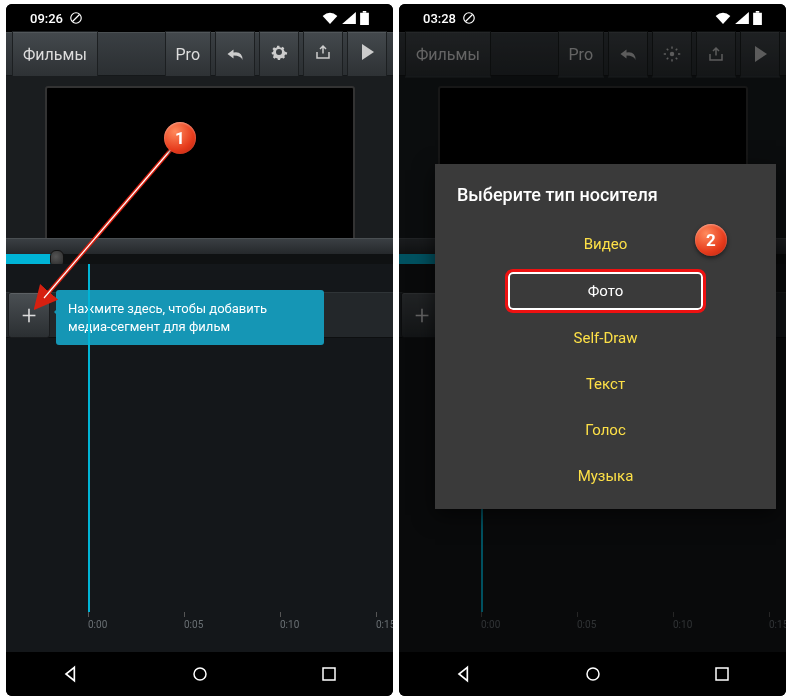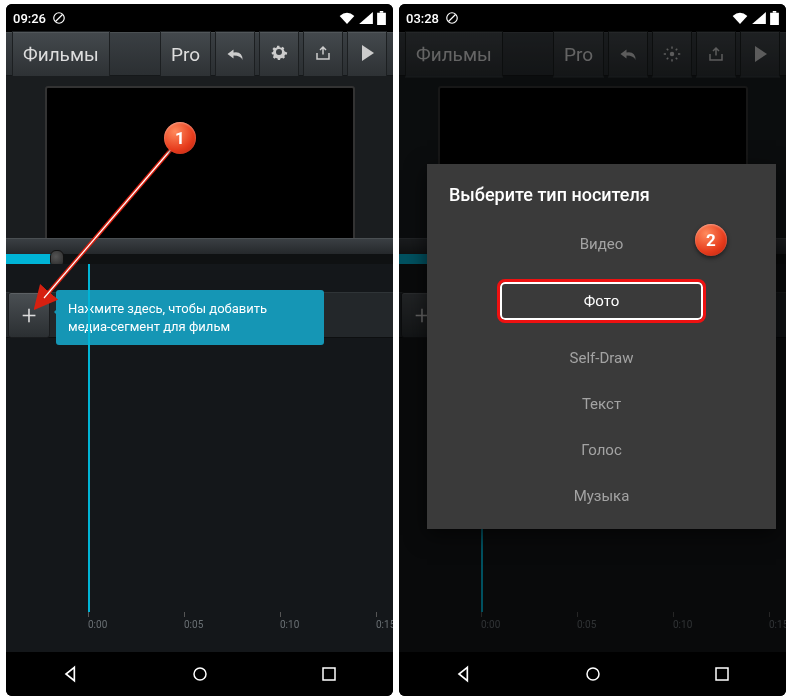--- a/index.html
+++ b/index.html
@@ -21,21 +21,21 @@
     overflow: hidden;
     display: flex;
     flex-direction: column;
   }
   .statusbar {
     height: 28px;
     background: #000;
     color: #fff;
     display: flex;
     align-items: center;
-    padding: 0 7px;
+    padding: 0 24px;
     font-size: 13px;
     font-weight: 500;
   }
   .statusbar .time { flex: 0 0 auto; }
   .statusbar .noicon { margin-left: 6px; }
   .statusbar .spacer { flex: 1; }
   .statusbar .icons { display: flex; align-items: center; gap: 4px; }
   .statusbar svg { display: block; }
   .toolbar {
     height: 44px;
@@ -49,21 +49,21 @@
   }
   .tb-btn {
     height: 47px;
     background: linear-gradient(#44494d,#2d3134);
     border: 1px solid #1c1f21;
     border-radius: 0;
     color: #ddd;
     display: flex;
     align-items: center;
     justify-content: center;
-    font-size: 19px;
+    font-size: 16px;
     padding: 0 10px;
     box-shadow: inset 0 1px 0 rgba(255,255,255,0.08);
   }
   .tb-btn.icon-only { width: 40px; padding: 0; }
   .tb-spacer { flex: 1; }
   .preview-area {
     height: 178px;
     background: #1a1d1f;
     position: relative;
     display: flex;
@@ -214,44 +214,44 @@
     position: absolute;
     z-index: 40;
     pointer-events: none;
   }
   .dimmed .toolbar,
   .dimmed .preview-area,
   .dimmed .scrub-bar,
   .dimmed .timeline-area { opacity: 0.45; }
   .dialog {
     position: absolute;
-    left: 28px;
+    left: 36px;
     right: 10px;
     top: 160px;
     background: #3a3a3a;
     padding: 20px 0 10px 0;
     box-shadow: 0 6px 20px rgba(0,0,0,0.6);
     z-index: 30;
   }
   .dialog-title {
     color: #fff;
     font-size: 18px;
     font-weight: 500;
     padding: 0 22px 16px 22px;
   }
   .dialog-item {
-    color: #a3a3a3;
+    color: #fde047;
     font-size: 15px;
     text-align: center;
     padding: 14px 0;
   }
   .dialog-item.selected {
     border: 3px solid #e11;
     border-radius: 8px;
-    margin: 12px 70px;
+    margin: 2px 70px;
     padding: 10px 0;
     box-shadow: 0 0 0 2px #fff inset;
     color: #fff;
   }
 </style>
 </head>
 <body>
 
 <div class="phone">
   <div class="statusbar">

